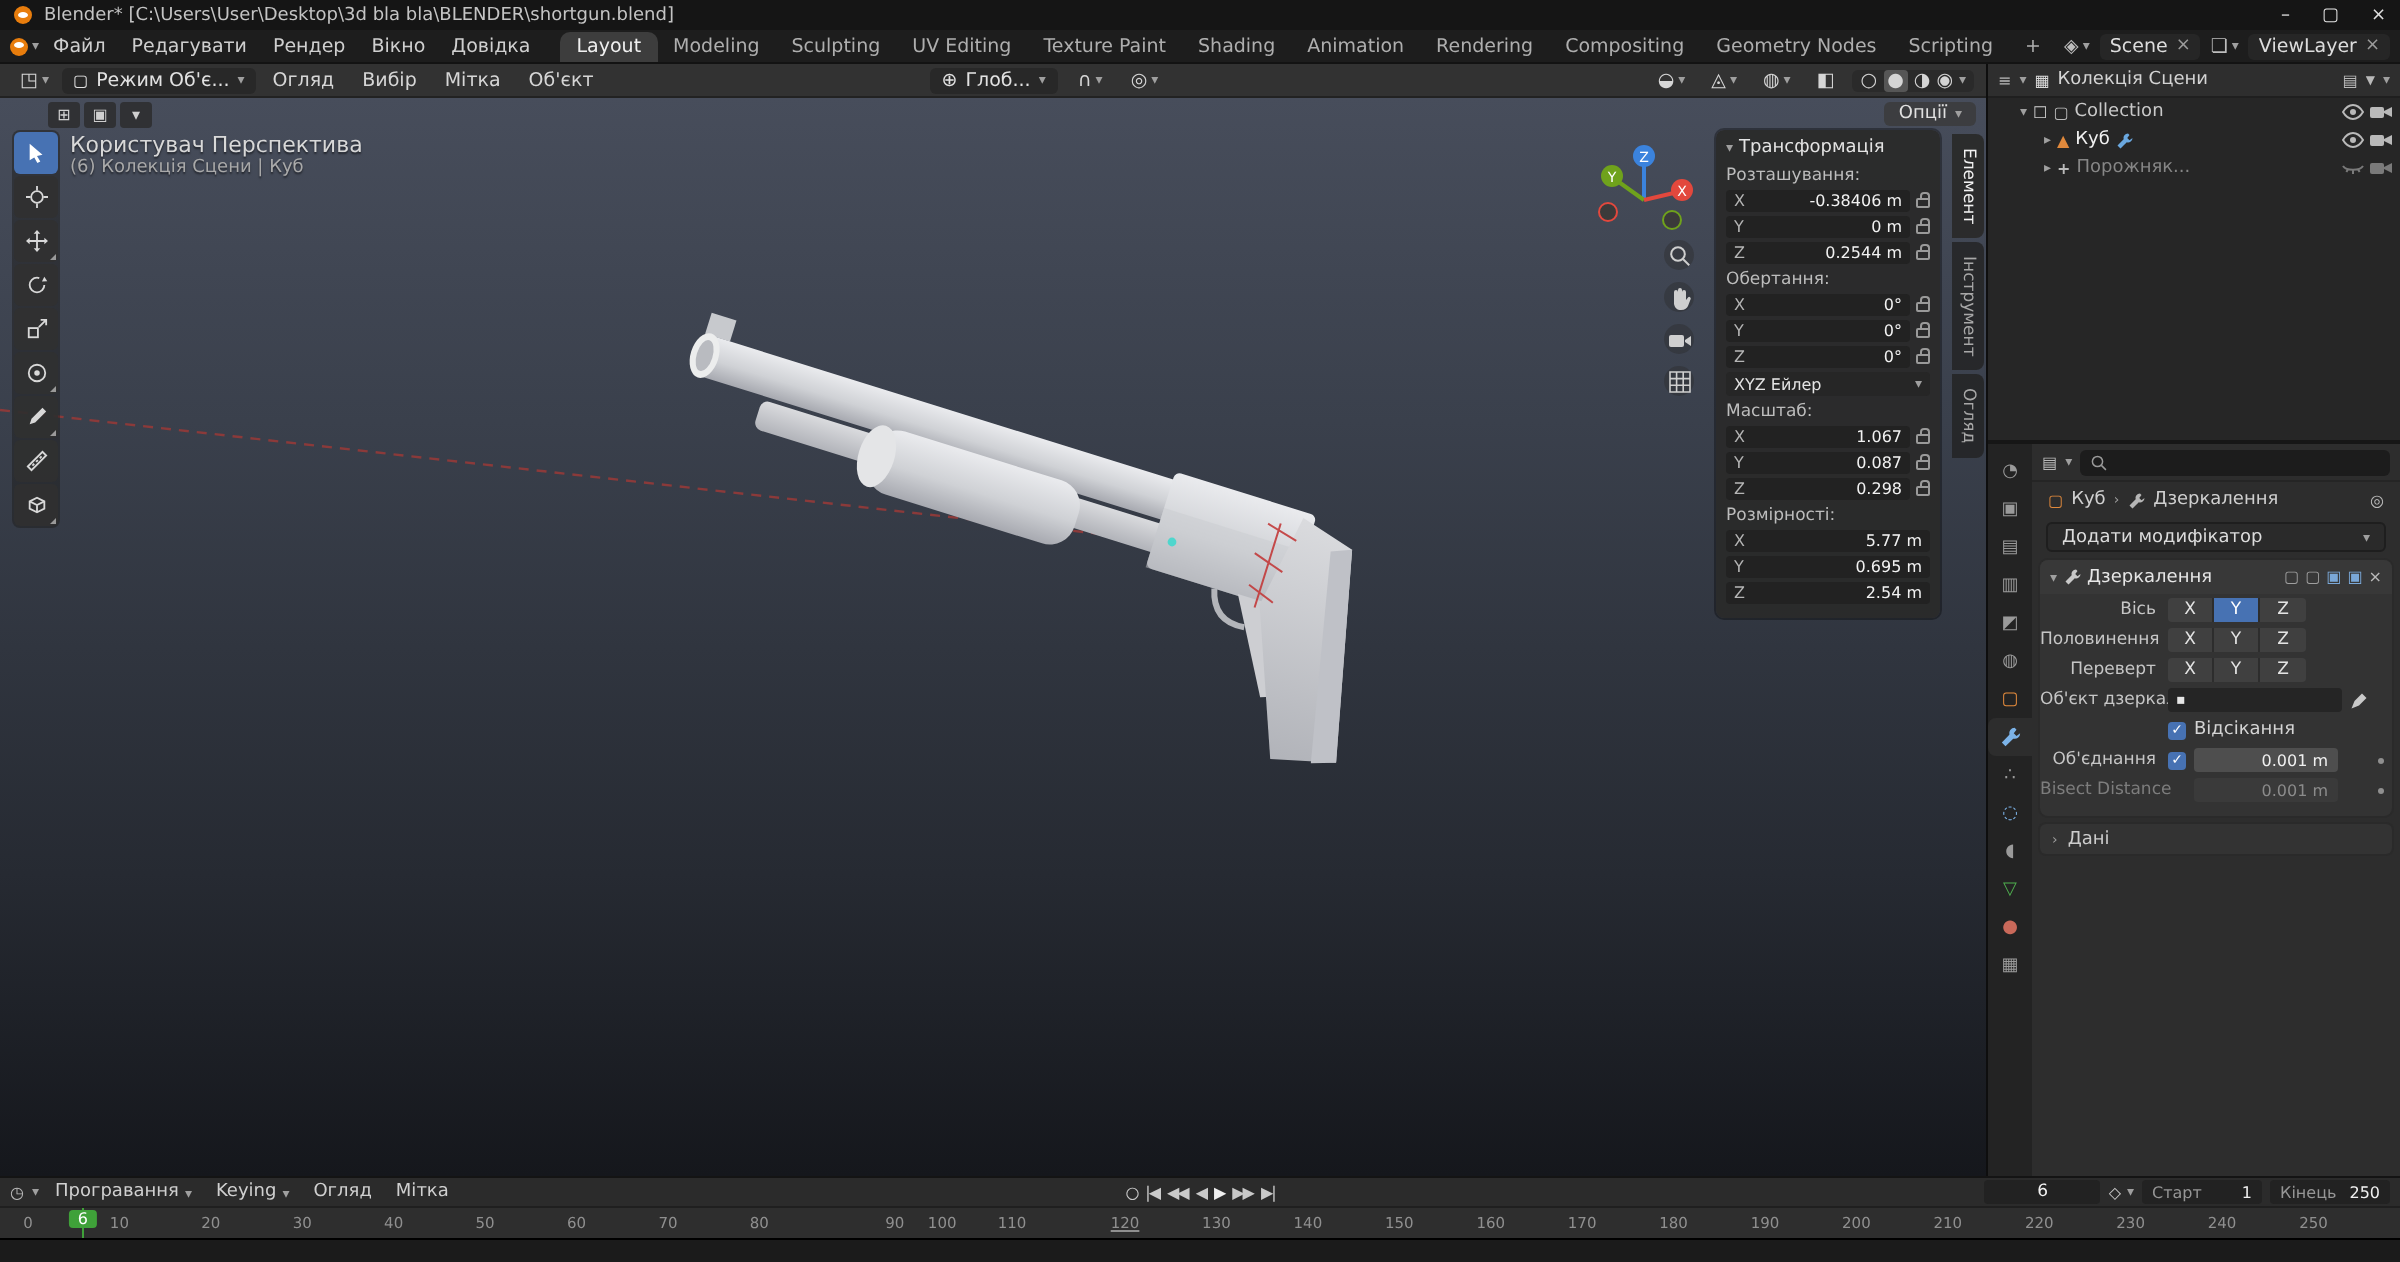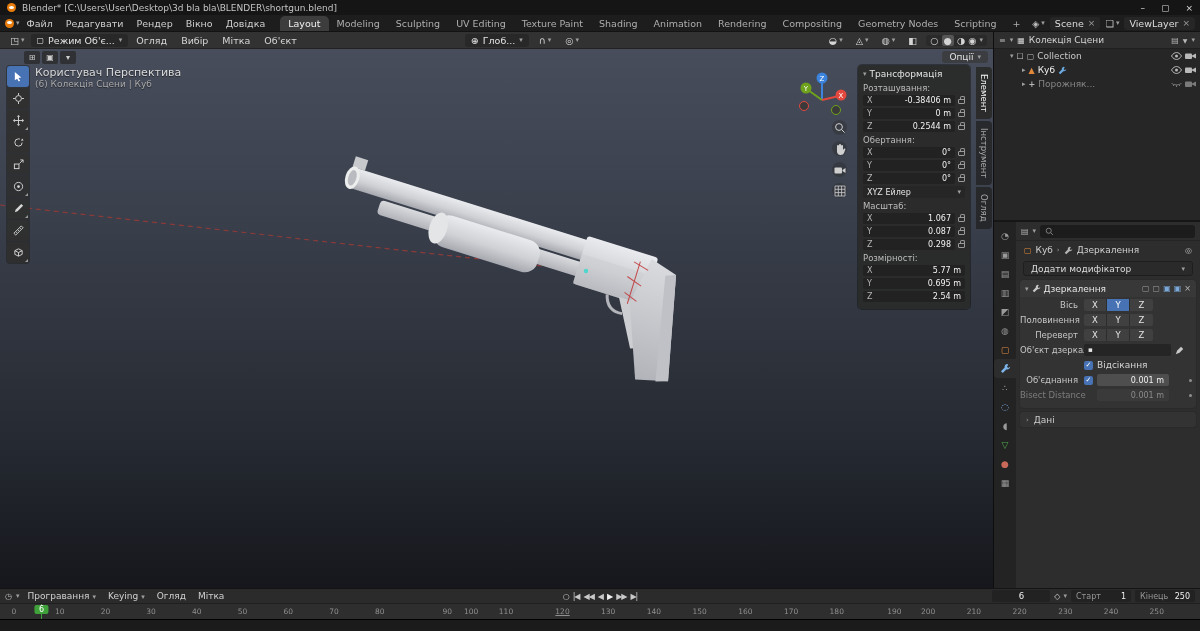--- a/index.html
+++ b/index.html
@@ -729,21 +729,21 @@
       <span class="tick" style="left: 425.39px; padding-left: 44px;">90</span>
       <span class="tick" style="left: 471.1px;">100</span>
       <span class="tick" style="left: 506px;">110</span>
       <span class="tick" style="left: 562.52px; text-decoration: underline;">120</span>
       <span class="tick" style="left: 608.23px;">130</span>
       <span class="tick" style="left: 653.94px;">140</span>
       <span class="tick" style="left: 699.65px;">150</span>
       <span class="tick" style="left: 745.36px;">160</span>
       <span class="tick" style="left: 791.07px;">170</span>
       <span class="tick" style="left: 836.78px;">180</span>
-      <span class="tick" style="left: 882.49px; margin-left: 12px;">190</span>
+      <span class="tick" style="left: 882.49px;">190</span>
       <span class="tick" style="left: 928.2px;">200</span>
       <span class="tick" style="left: 973.91px;">210</span>
       <span class="tick" style="left: 1019.62px;">220</span>
       <span class="tick" style="left: 1065.33px;">230</span>
       <span class="tick" style="left: 1111.04px;">240</span>
       <span class="tick" style="left: 1156.75px;">250</span>
     </div>
   <div class="statusbar"></div>
 
 </div>

